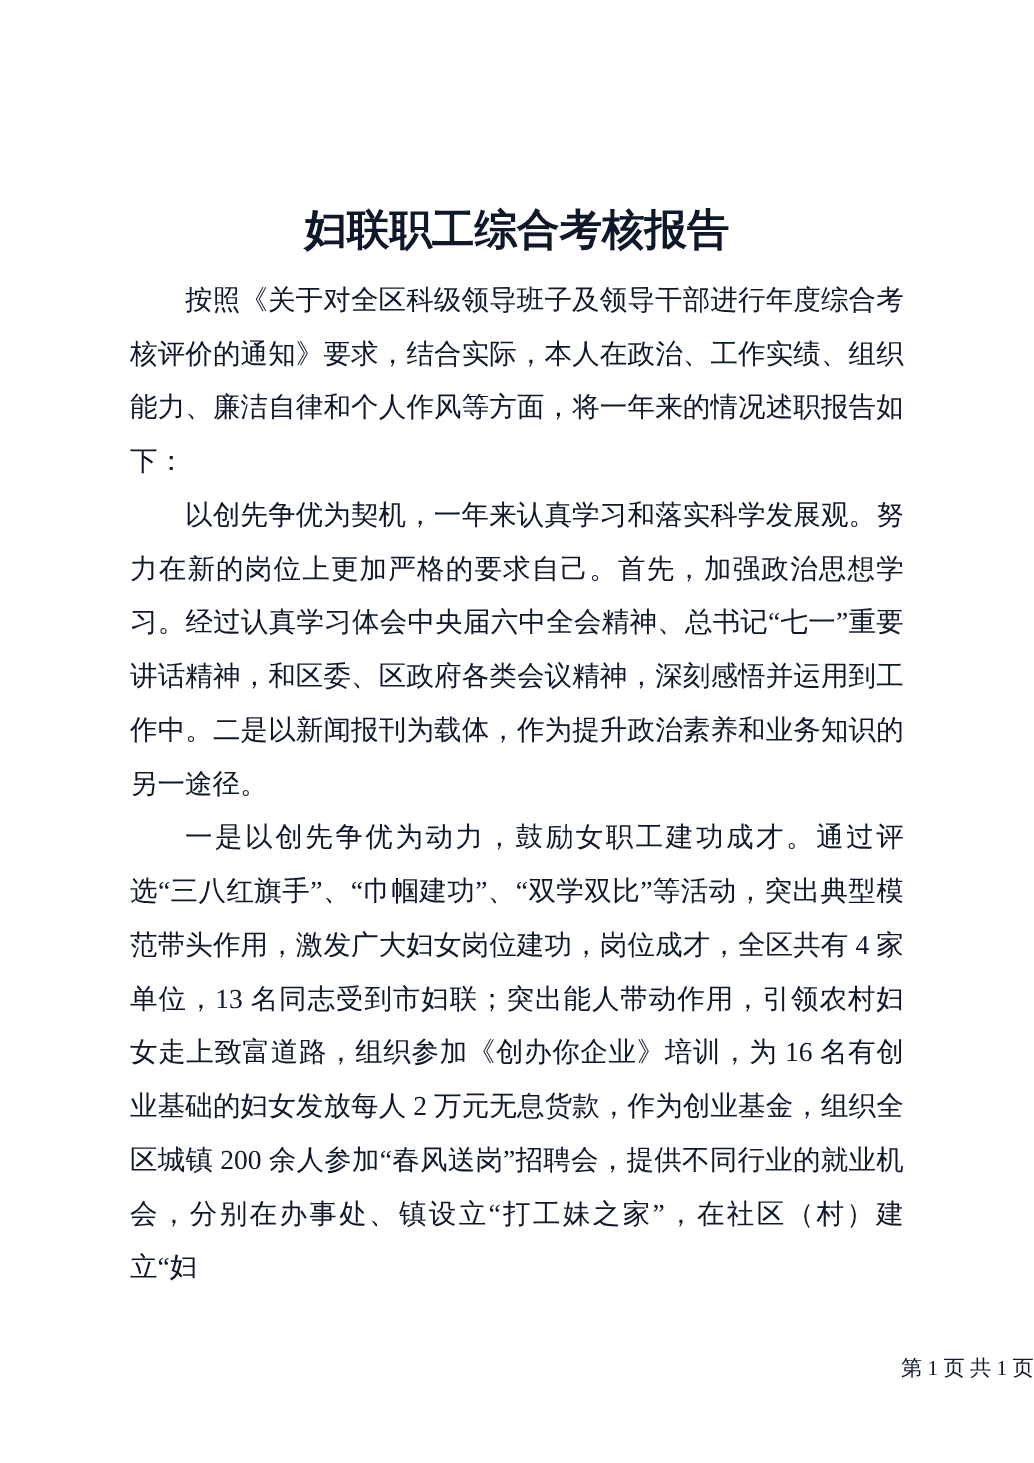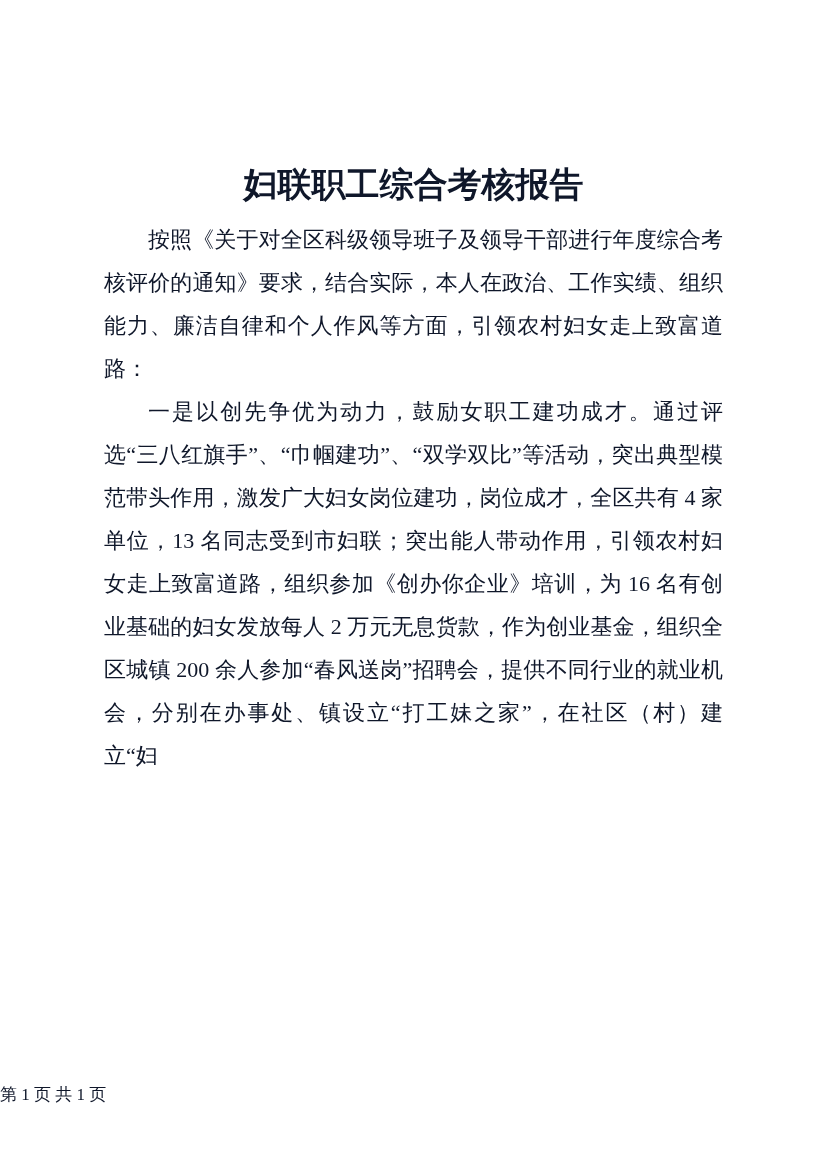--- a/index.html
+++ b/index.html
@@ -38,32 +38,33 @@
     text-align: justify;
     text-indent: 2em;
     word-break: break-all;
     font-weight: normal;
   }
   .footer {
     position: absolute;
     left: 0;
     right: 0;
     top: 1066px;
-    text-align: left;
+    text-align: right;
     font-size: 17px;
     line-height: 26px;
   }
 </style>
 </head>
 <body>
 
 <div class="page">
   <div class="content">
     <h1 class="title">妇联职工综合考核报告</h1>
     <div id="paragraphs">
-        <p class="para body">按照《关于对全区科级领导班子及领导干部进行年度综合考核评价的通知》要求，结合实际，本人在政治、工作实绩、组织能力、廉洁自律和个人作风等方面，引领农村妇女走上致富道路：</p>
+        <p class="para body">按照《关于对全区科级领导班子及领导干部进行年度综合考核评价的通知》要求，结合实际，本人在政治、工作实绩、组织能力、廉洁自律和个人作风等方面，将一年来的情况述职报告如下：</p>
+        <p class="para body">以创先争优为契机，一年来认真学习和落实科学发展观。努力在新的岗位上更加严格的要求自己。首先，加强政治思想学习。经过认真学习体会中央届六中全会精神、总书记“七一”重要讲话精神，和区委、区政府各类会议精神，深刻感悟并运用到工作中。二是以新闻报刊为载体，作为提升政治素养和业务知识的另一途径。</p>
         <p class="para body">一是以创先争优为动力，鼓励女职工建功成才。通过评选“三八红旗手”、“巾帼建功”、“双学双比”等活动，突出典型模范带头作用，激发广大妇女岗位建功，岗位成才，全区共有 4 家单位，13 名同志受到市妇联；突出能人带动作用，引领农村妇女走上致富道路，组织参加《创办你企业》培训，为 16 名有创业基础的妇女发放每人 2 万元无息货款，作为创业基金，组织全区城镇 200 余人参加“春风送岗”招聘会，提供不同行业的就业机会，分别在办事处、镇设立“打工妹之家”，在社区（村）建立“妇</p>
       </div>
   </div>
   <div class="footer">
     <span>第 1 页  共 1 页</span>
   </div>
 </div>
 
 </body></html>

